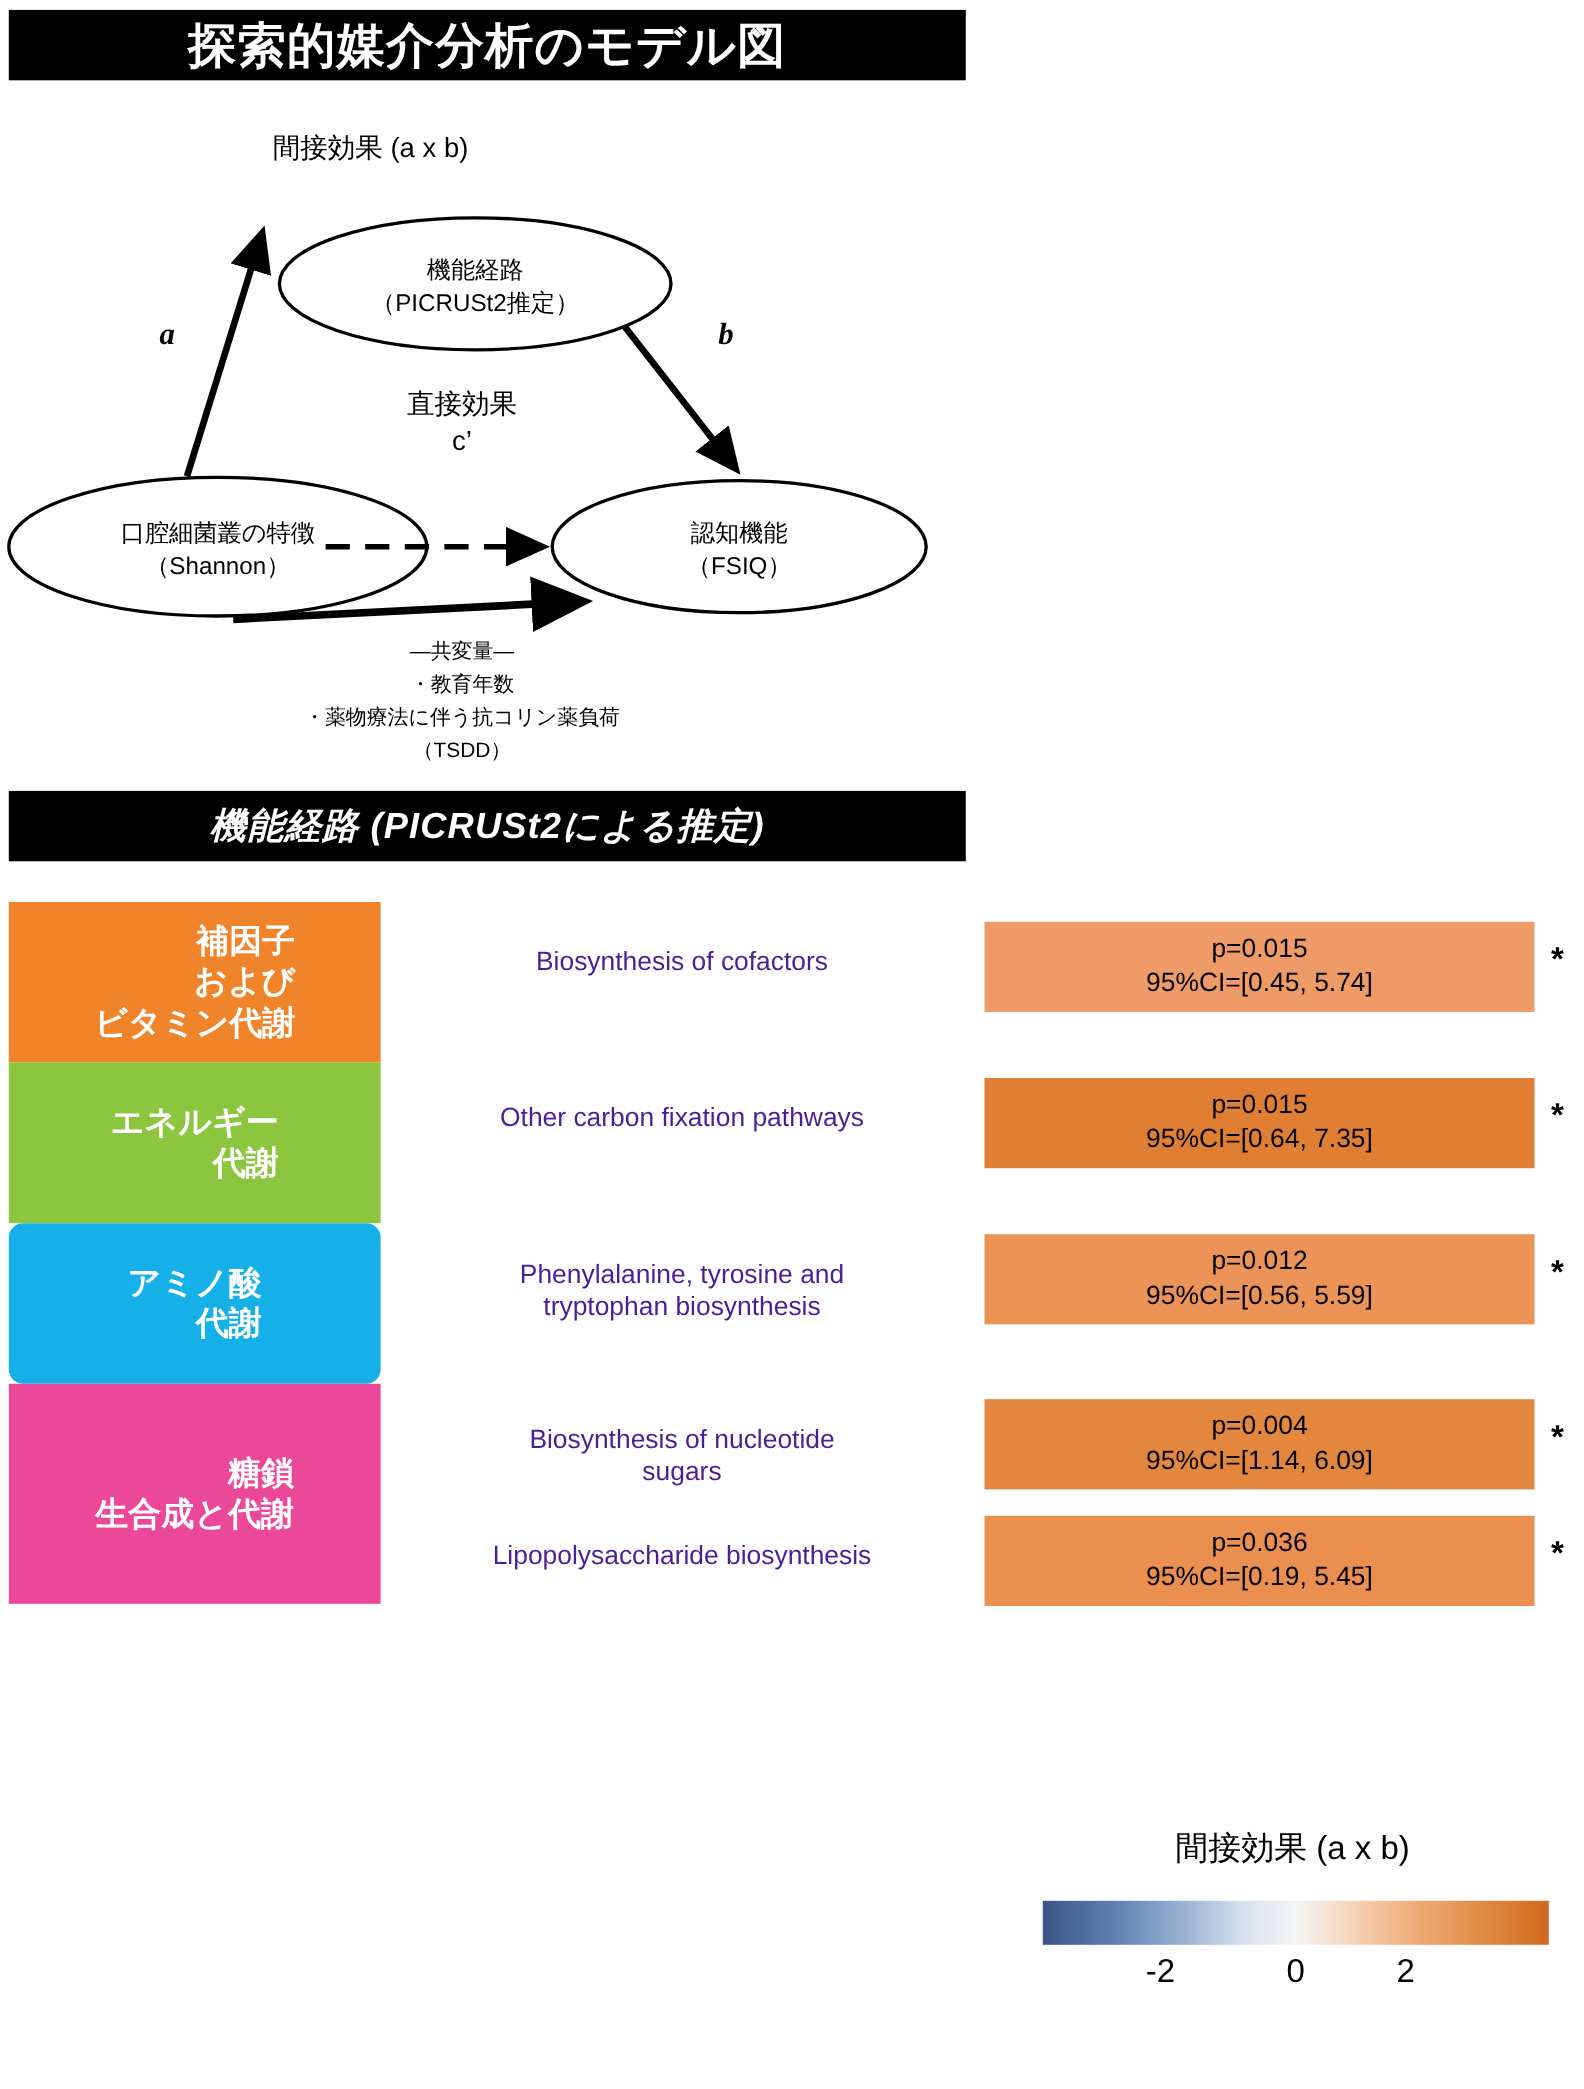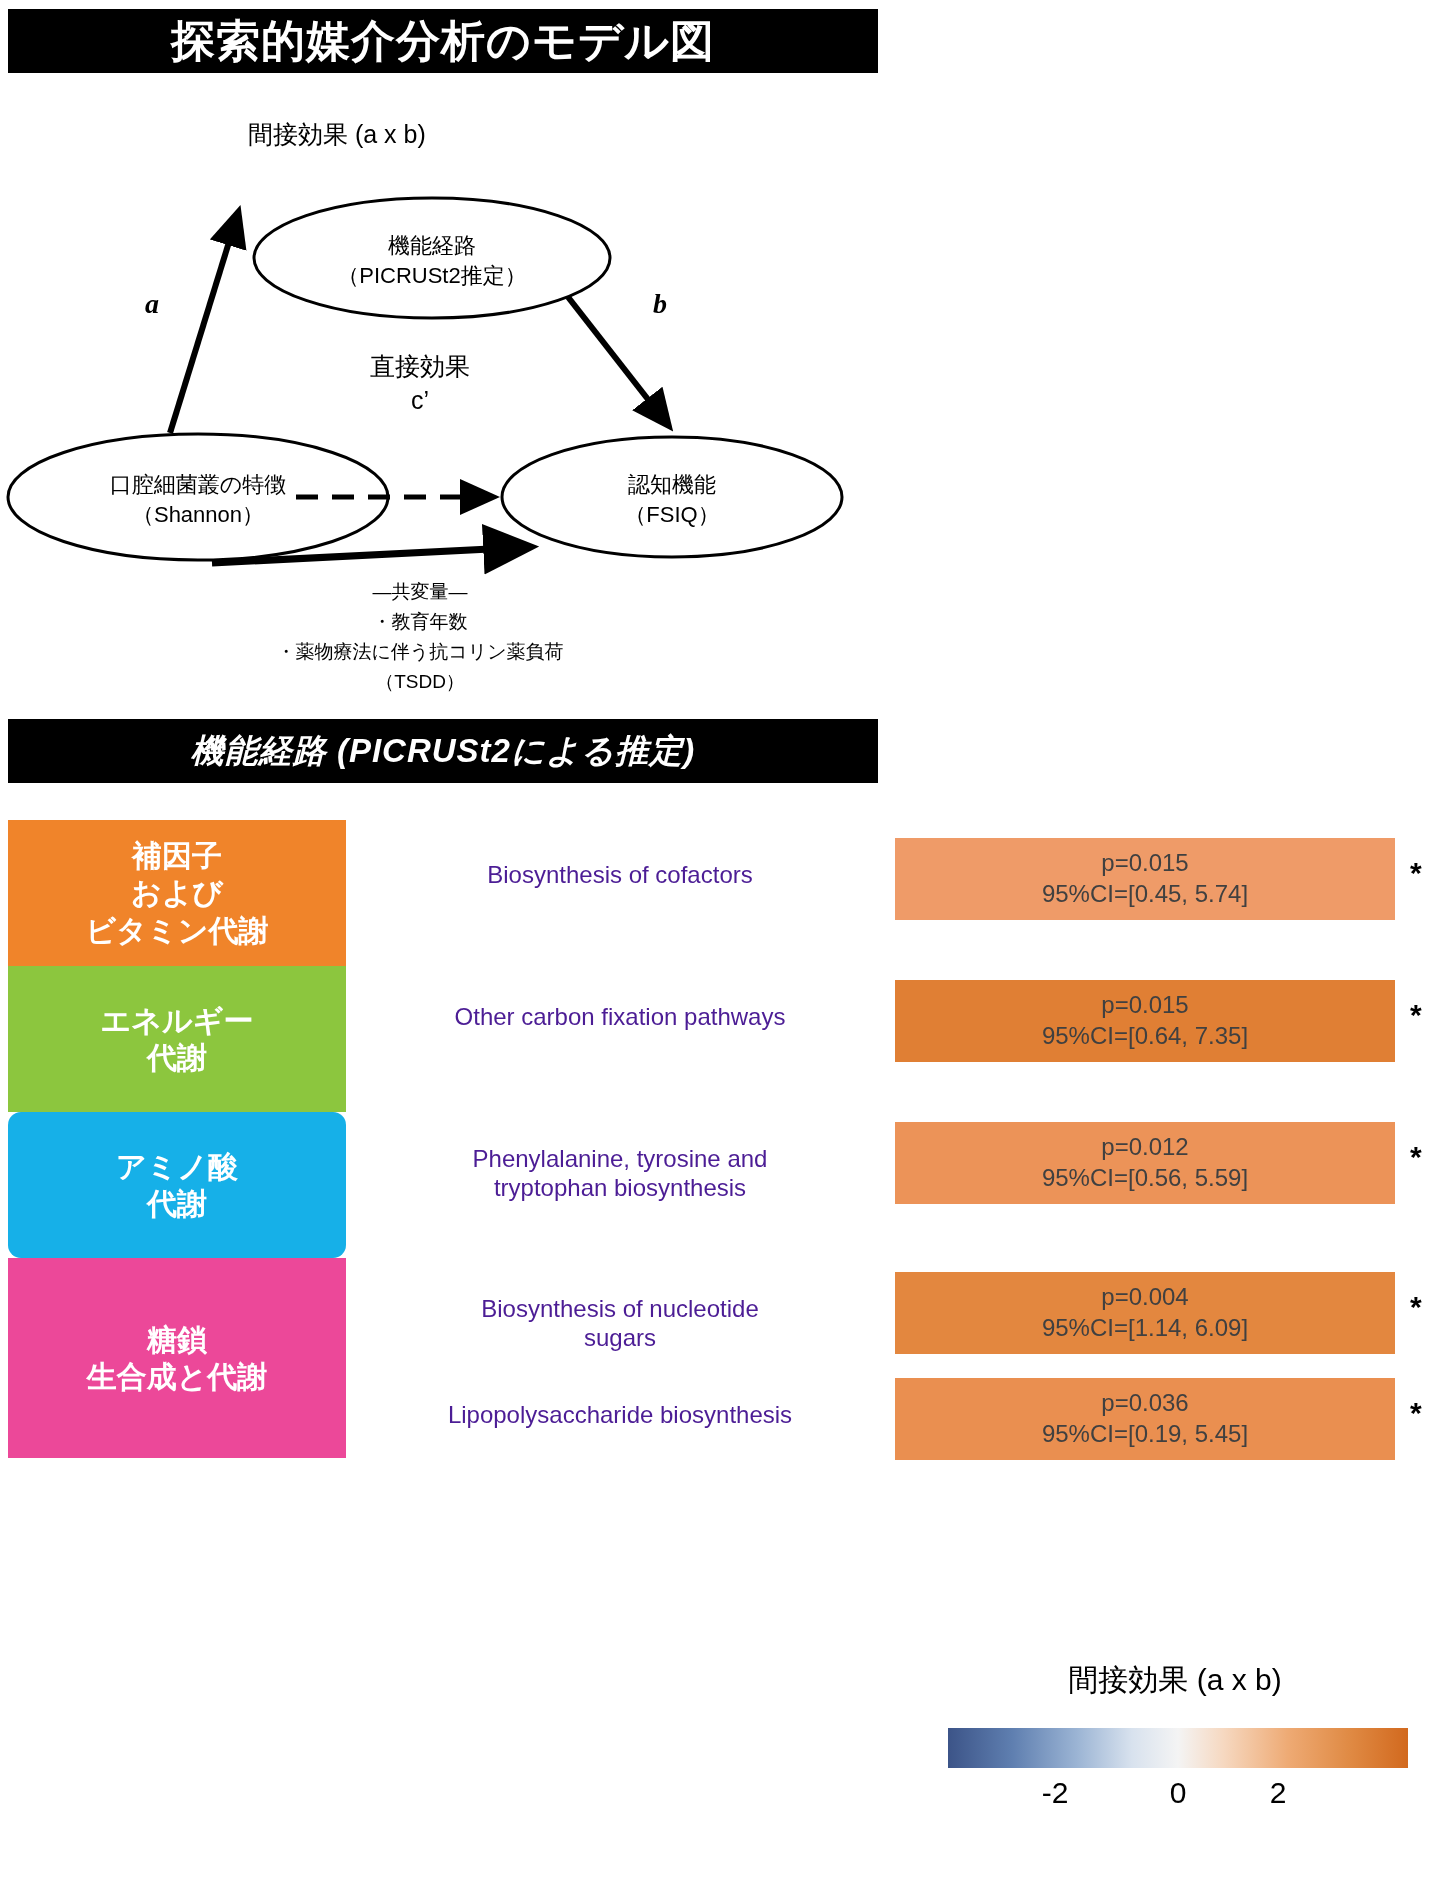--- a/index.html
+++ b/index.html
@@ -93,21 +93,21 @@
   }
 
   
   .cat-col {
     position: absolute;
     left: 8px;
     width: 338px;
     display: flex;
     align-items: center;
     justify-content: center;
-    text-align: center;
+    text-align: right;
     color: #ffffff;
     font-weight: 700;
     font-size: 30px;
     line-height: 1.25;
     box-sizing: border-box;
   }
 
   
   .pw-name {
     position: absolute;
@@ -124,21 +124,21 @@
     position: absolute;
     left: 895px;
     width: 500px;
     height: 82px;
     display: flex;
     flex-direction: column;
     align-items: center;
     justify-content: center;
     font-size: 24px;
     line-height: 1.28;
-    color: #404040;
+    color: #000000;
     box-sizing: border-box;
   }
   .eff-star {
     position: absolute;
     left: 1410px;
     font-size: 30px;
     font-weight: 700;
     color: #000000;
   }
 

